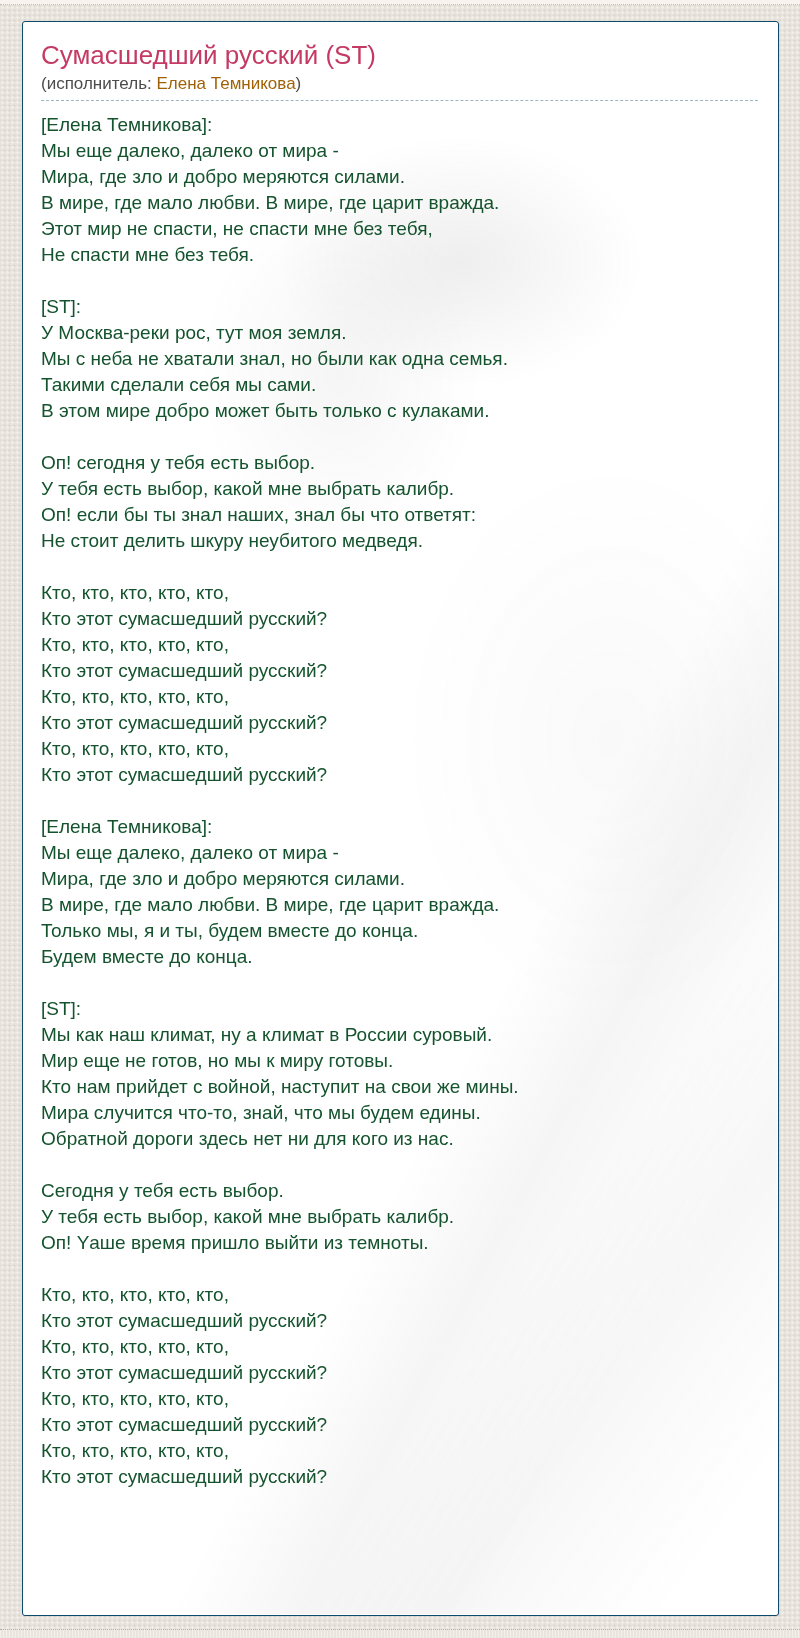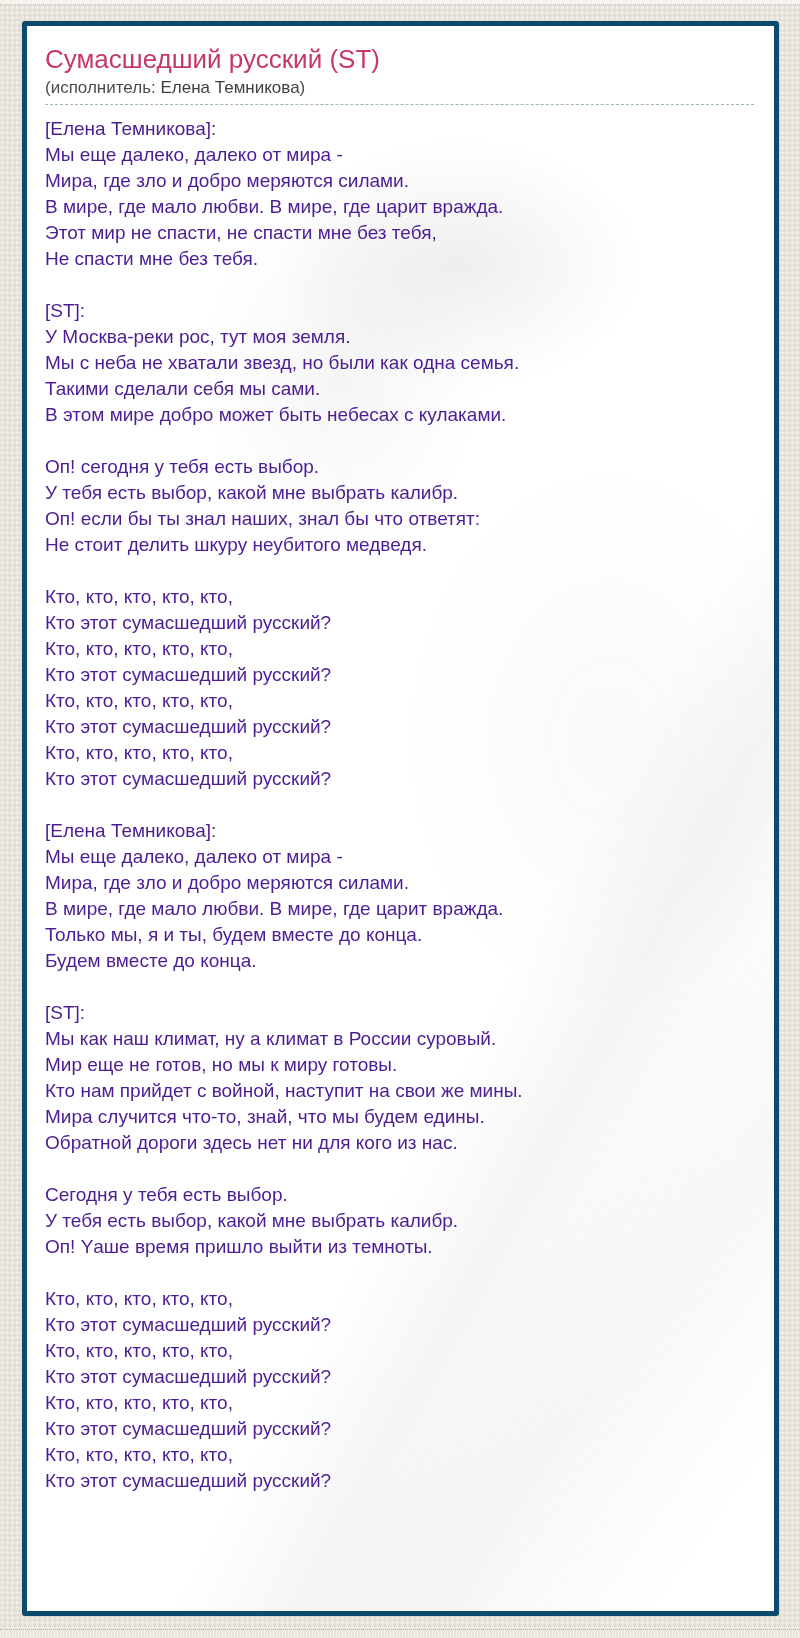--- a/index.html
+++ b/index.html
@@ -19,21 +19,21 @@
   .top-edge {
     height:5px;
     background:#f7f4ef;
     border-bottom:1px dotted #c6bfb2;
   }
   .card {
     position:relative;
     width:757px;
     margin:16px auto 0 22px;
     background:#ffffff;
-    border:5px solid #0c4a6e;
+    border:1px solid #0c4a6e;
     border-radius:3px;
     box-shadow:0 1px 2px rgba(0,0,0,0.07);
     padding:16px 20px 26px 18px;
     min-height:1595px;
   }
   .watermark {
     position:absolute;
     inset:1px;
     border-radius:3px;
     pointer-events:none;
@@ -51,34 +51,34 @@
     line-height:30px;
     color:#c53a64;
     margin:2px 0 3px 0;
   }
   .subtitle {
     font-size:17px;
     line-height:22px;
     color:#4c4c4c;
   }
   .artist-link {
-    color:#404040;
+    color:#a16207;
     text-decoration:none;
     cursor:pointer;
   }
   .divider {
     border:none;
     border-bottom:1px dashed #9db4c2;
     margin:5px 0 0 0;
   }
   .lyrics {
     margin-top:11px;
     font-size:19px;
     line-height:26px;
-    color:#4c1d95;
+    color:#14532d;
   }
   .stanza { margin-bottom:26px; }
   .stanza:last-child { margin-bottom:0; }
   .bottom-edge {
     position:absolute;
     left:0; bottom:0;
     width:100%;
     height:9px;
     border-top:1px dotted #b6b0a5;
     background:repeating-linear-gradient(90deg, #f3f0ea 0 1px, #e9e5de 1px 3px);
@@ -100,23 +100,23 @@
           <div class="line">[Елена Темникова]:</div>
           <div class="line">Мы еще далеко, далеко от мира -</div>
           <div class="line">Мира, где зло и добро меряются силами.</div>
           <div class="line">В мире, где мало любви. В мире, где царит вражда.</div>
           <div class="line">Этот мир не спасти, не спасти мне без тебя,</div>
           <div class="line">Не спасти мне без тебя.</div>
         </div>
         <div class="stanza">
           <div class="line">[ST]:</div>
           <div class="line">У Москва-реки рос, тут моя земля.</div>
-          <div class="line">Мы с неба не хватали звезд, но были как одна семья.</div>
+          <div class="line">Мы с неба не хватали знал, но были как одна семья.</div>
           <div class="line">Такими сделали себя мы сами.</div>
-          <div class="line">В этом мире добро может быть небесах с кулаками.</div>
+          <div class="line">В этом мире добро может быть только с кулаками.</div>
         </div>
         <div class="stanza">
           <div class="line">Оп! сегодня у тебя есть выбор.</div>
           <div class="line">У тебя есть выбор, какой мне выбрать калибр.</div>
           <div class="line">Оп! если бы ты знал наших, знал бы что ответят:</div>
           <div class="line">Не стоит делить шкуру неубитого медведя.</div>
         </div>
         <div class="stanza">
           <div class="line">Кто, кто, кто, кто, кто,</div>
           <div class="line">Кто этот сумасшедший русский?</div>

